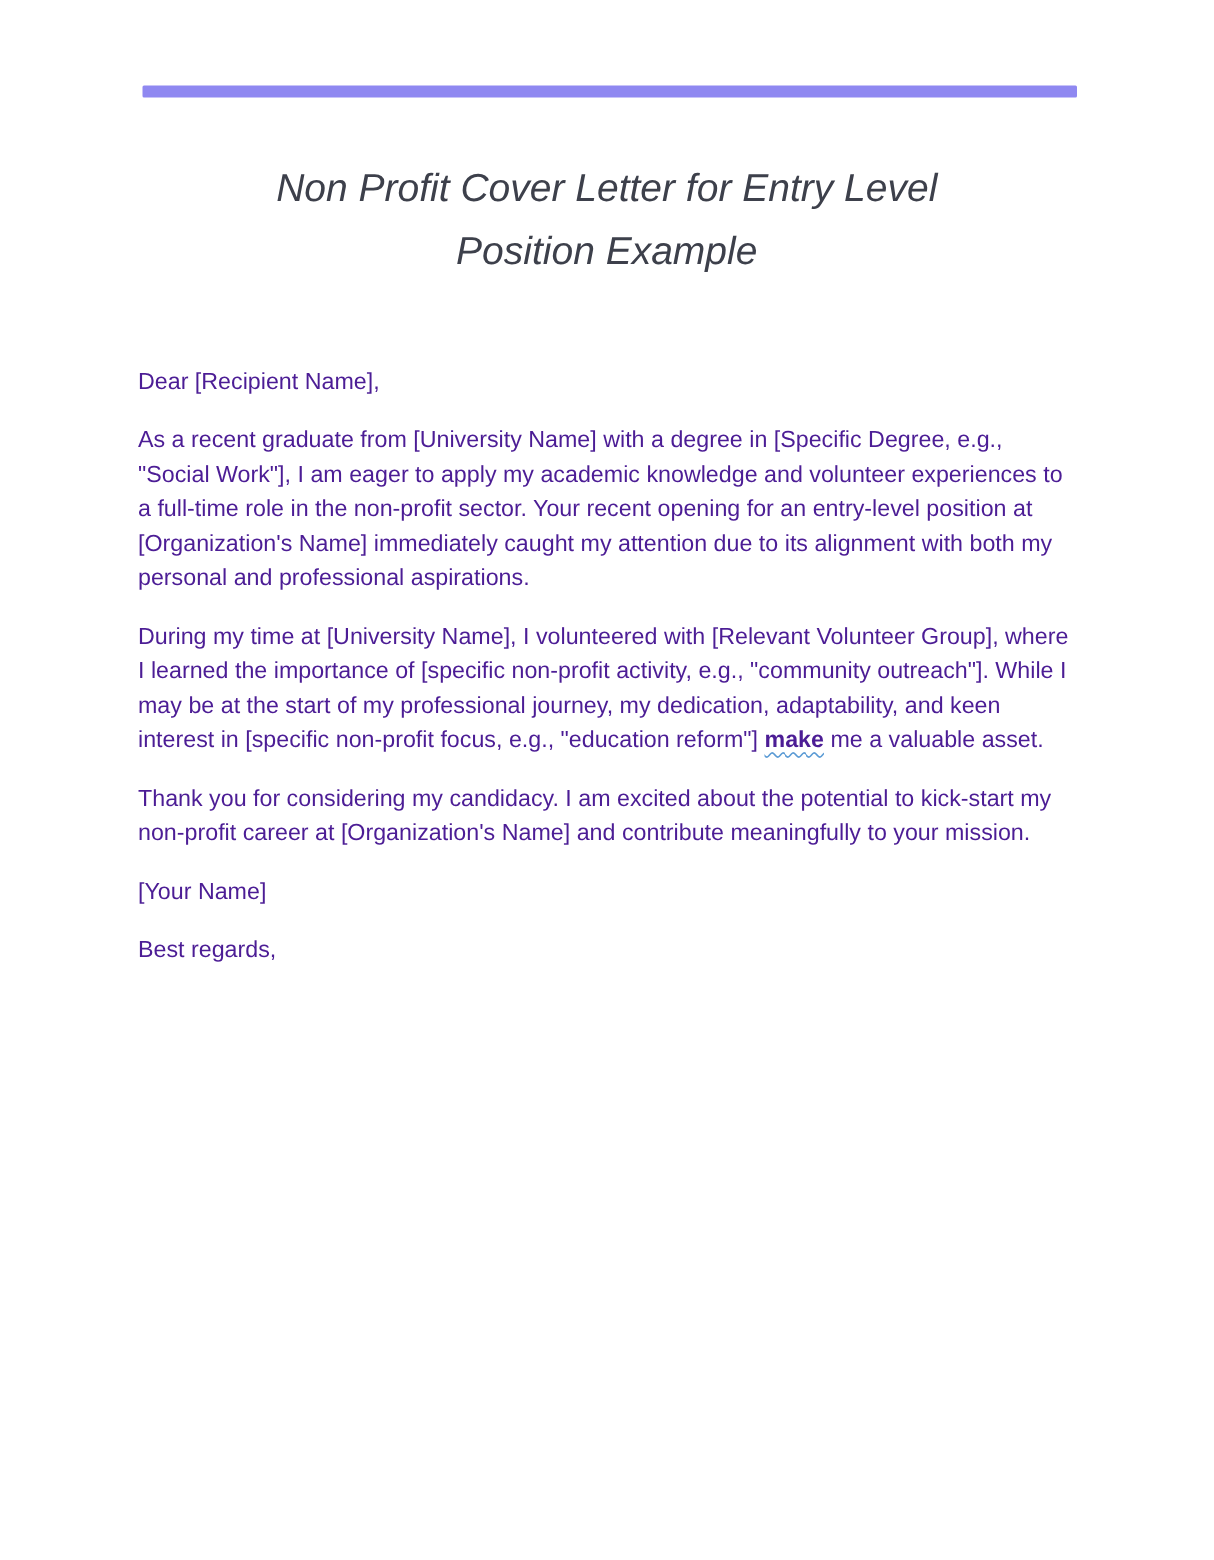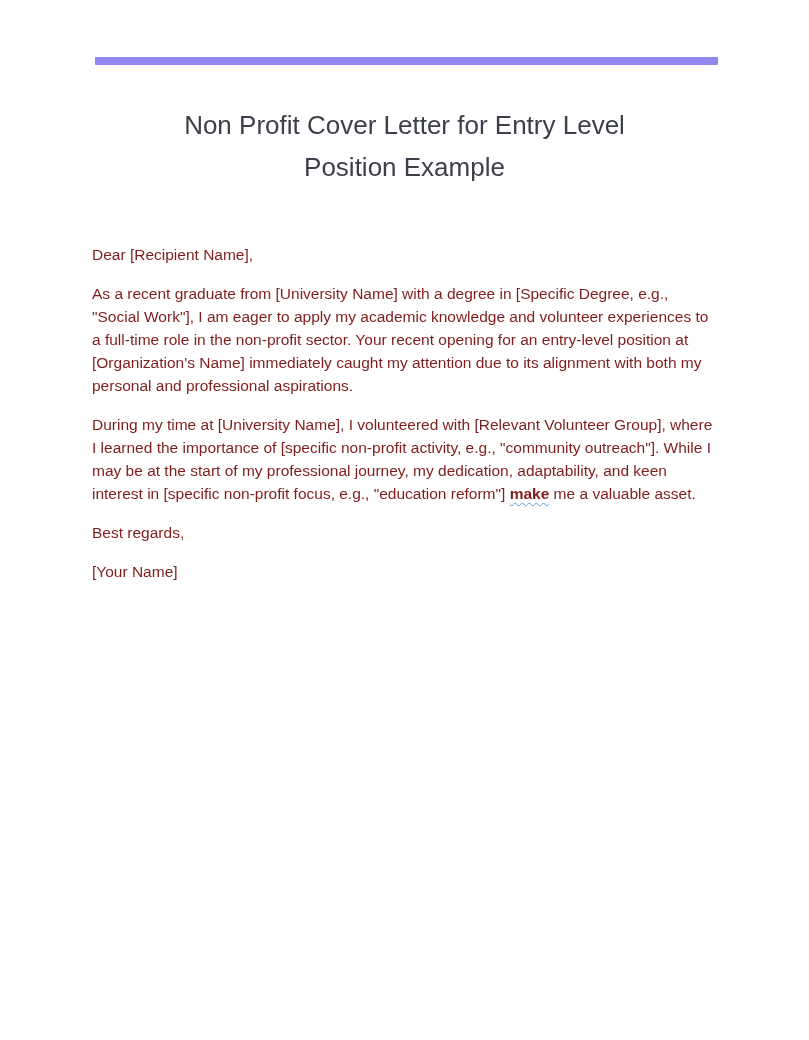--- a/index.html
+++ b/index.html
@@ -26,33 +26,34 @@
   .doc-title {
     position: absolute;
     top: 104px;
     left: 92px;
     width: 625px;
     text-align: center;
     font-size: 26px;
     font-weight: 400;
     line-height: 42px;
     color: #3d404b;
+    font-style: italic;
   }
   .doc-title .title-inner {
     display: inline-block;
     max-width: 520px;
   }
   .letter {
     position: absolute;
     top: 243px;
     left: 92px;
     width: 625px;
     font-size: 15.5px;
     line-height: 23px;
-    color: #7f1d1d;
+    color: #4c1d95;
   }
   .letter p {
     margin: 0 0 16px 0;
   }
   .spell-flag {
     text-decoration: underline;
     text-decoration-style: wavy;
     text-decoration-color: #5b9bd5;
     text-decoration-thickness: 1px;
     text-underline-offset: 3px;
@@ -71,20 +72,21 @@
   </h1>
 
   <div class="letter">
 
     <p>Dear [Recipient Name],</p>
 
     <p>As a recent graduate from [University Name] with a degree in [Specific Degree, e.g., "Social Work"], I am eager to apply my academic knowledge and volunteer experiences to a full-time role in the non-profit sector. Your recent opening for an entry-level position at [Organization's Name] immediately caught my attention due to its alignment with both my personal and professional aspirations.</p>
 
     <p><span>During my time at [University Name], I volunteered with [Relevant Volunteer Group], where I learned the importance of [specific non-profit activity, e.g., "community outreach"]. While I may be at the start of my professional journey, my dedication, adaptability, and keen interest in [specific non-profit focus, e.g., "education reform"] </span><span class="spell-flag">make</span><span> me a valuable asset.</span></p>
 
+    <p>Thank you for considering my candidacy. I am excited about the potential to kick-start my non-profit career at [Organization's Name] and contribute meaningfully to your mission.</p>
+
+    <p>[Your Name]</p>
 
     <p>Best regards,</p>
-
-    <p>[Your Name]</p>
 
   </div>
 
 </div>
 
 </body></html>

